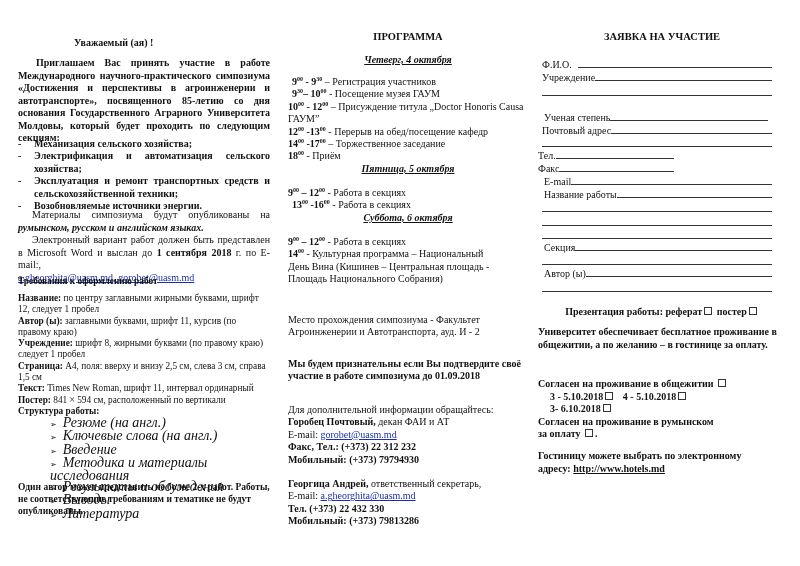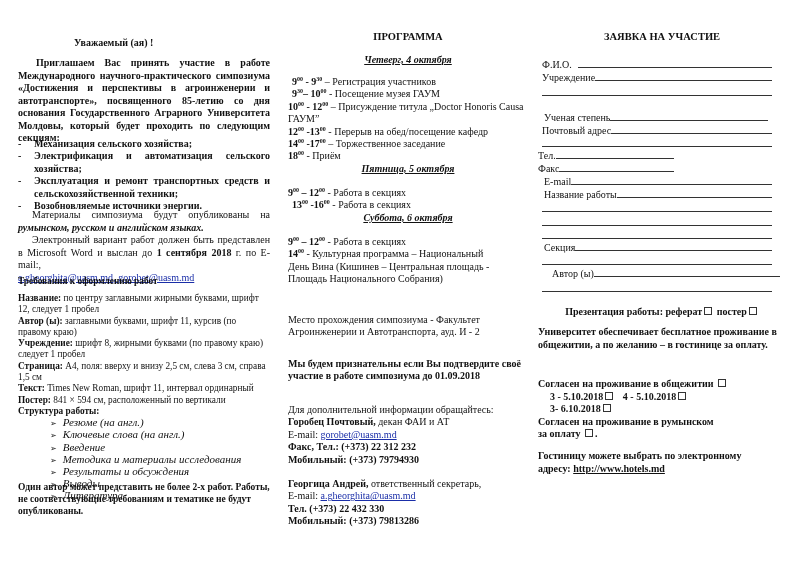--- a/index.html
+++ b/index.html
@@ -20,21 +20,21 @@
            line-height: 12.5px; text-align: justify; text-indent: 18px; }
   .sections { position: absolute; top: 138px; left: 0; width: 252px; margin: 0; padding: 0; list-style: none;
               font-size: 10px; font-weight: bold; line-height: 12.4px; }
   .sections li { padding-left: 16px; position: relative; text-align: justify; }
   .sections li::before { content: "-"; position: absolute; left: 0; }
   .pubs { position: absolute; top: 209px; left: 0; width: 252px; font-size: 10px; line-height: 12.5px; text-align: justify; }
   .pubs p { margin: 0; text-indent: 14px; }
   .req-title { position: absolute; top: 276px; left: 0; width: 252px; text-align: left; font-size: 9.3px; font-weight: bold; }
   .reqs { position: absolute; top: 293px; left: 0; width: 252px; font-size: 9.3px; line-height: 11.3px; }
   .reqs div { margin: 0; }
-  .struct { margin: 0; padding: 0 0 0 32px; list-style: none; font-style: italic; font-size: 11px; line-height: 11.2px; }
+  .struct { margin: 0; padding: 0 0 0 32px; list-style: none; font-style: italic; font-size: 14px; line-height: 11.2px; }
   .struct li::before { content: "\27A2"; font-style: normal; font-size: 8px; margin-right: 6px; }
   .note { position: absolute; top: 481px; left: 0; width: 252px; font-size: 9.5px; font-weight: bold; line-height: 12.2px; }
 
   
   .prog-title { position: absolute; top: 31px; left: 0; width: 240px; text-align: center; font-size: 10.5px; font-weight: bold; }
   .day { position: absolute; left: 0; width: 240px; text-align: center; font-size: 10px; font-weight: bold;
          font-style: italic; text-decoration: underline; }
   .ev { position: absolute; left: 0; width: 240px; font-size: 10px; line-height: 12.4px; }
   .ev .t { font-weight: bold; }
   sup { font-size: 6px; vertical-align: 4px; line-height: 0; }
@@ -186,21 +186,21 @@
     </div>
   <div class="hline" style="top:211px; left:4px; width:230px"></div>
   <div class="hline" style="top:225px; left:4px; width:230px"></div>
   <div class="hline" style="top:238px; left:4px; width:230px"></div>
 
   <div class="fld" style="top:240px; left:6px; width:228px">
       <span class="lbl">Секция</span>
       <span class="line"></span>
     </div>
   <div class="hline" style="top:264px; left:4px; width:230px"></div>
-  <div class="fld" style="top:266px; left:14px; width:228px">
+  <div class="fld" style="top:266px; left:6px; width:228px">
       <span class="lbl">Автор (ы)</span>
       <span class="line"></span>
     </div>
   <div class="hline" style="top:291px; left:4px; width:230px"></div>
 
   <div class="pres">
     <span>Презентация работы:</span>
     <span>реферат</span><span class="chk"></span>
     <span>постер</span><span class="chk"></span>
   </div>

